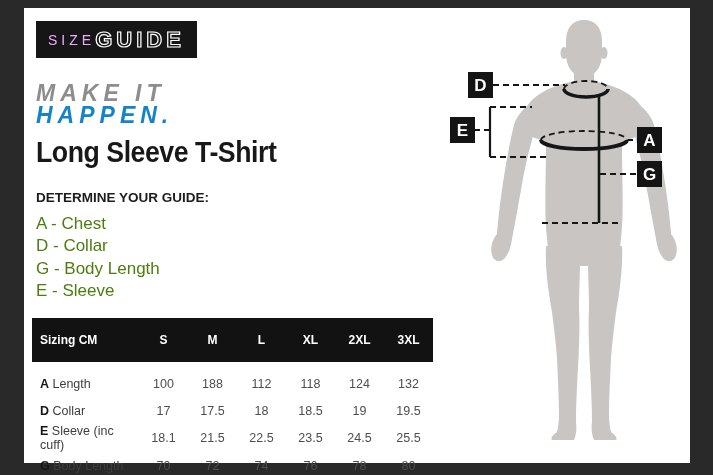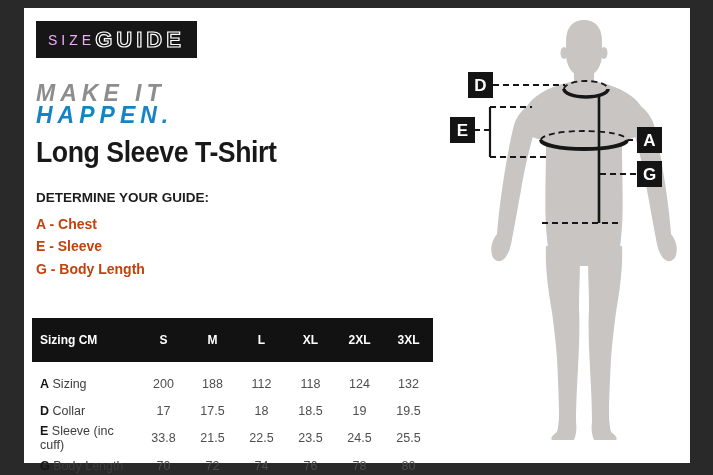--- a/index.html
+++ b/index.html
@@ -42,21 +42,21 @@
   }
   
   .determine{
     position:absolute;left:12px;top:182px;
     font-size:13.5px;font-weight:bold;color:#1c1c1c;
   }
   .measure-list{
     position:absolute;left:12px;top:205px;margin:0;padding:0;list-style:none;
   }
   .measure-list li{
-    font-size:14px;font-weight:bold;color:#c2410c;line-height:22.4px;
+    font-size:17px;font-weight:normal;color:#4d7c0f;line-height:22.4px;
   }
   
   .size-table{
     position:absolute;left:8px;top:310px;width:401px;
     border-collapse:collapse;table-layout:fixed;
   }
   .size-table col.c-label{width:107px;}
   .size-table col.c-val{width:49px;}
   .size-table thead th{
     background:#121212;color:#ffffff;font-size:12px;font-weight:bold;
@@ -84,22 +84,23 @@
   </div>
 
   <div class="tag1">MAKE IT</div>
   <div class="tag2">HAPPEN.</div>
 
   <div class="title">Long Sleeve T-Shirt</div>
 
   <div class="determine">DETERMINE YOUR GUIDE:</div>
   <ul class="measure-list">
     <li>A - Chest</li>
+    <li>D - Collar</li>
+    <li>G - Body Length</li>
     <li>E - Sleeve</li>
-    <li>G - Body Length</li>
   </ul>
 
   <table class="size-table">
     <colgroup>
       <col class="c-label">
         <col class="c-val">
         <col class="c-val">
         <col class="c-val">
         <col class="c-val">
         <col class="c-val">
@@ -111,40 +112,40 @@
         <th>S</th>
         <th>M</th>
         <th>L</th>
         <th>XL</th>
         <th>2XL</th>
         <th>3XL</th>
       </tr>
     </thead>
     <tbody>
       <tr>
-        <td class="lbl"><span class="k">A</span> <span>Sizing</span></td>
-        <td>200</td>
+        <td class="lbl"><span class="k">A</span> <span>Length</span></td>
+        <td>100</td>
         <td>188</td>
         <td>112</td>
         <td>118</td>
         <td>124</td>
         <td>132</td>
       </tr>
       <tr>
         <td class="lbl"><span class="k">D</span> <span>Collar</span></td>
         <td>17</td>
         <td>17.5</td>
         <td>18</td>
         <td>18.5</td>
         <td>19</td>
         <td>19.5</td>
       </tr>
       <tr>
         <td class="lbl"><span class="k">E</span> <span>Sleeve (inc cuff)</span></td>
-        <td>33.8</td>
+        <td>18.1</td>
         <td>21.5</td>
         <td>22.5</td>
         <td>23.5</td>
         <td>24.5</td>
         <td>25.5</td>
       </tr>
       <tr>
         <td class="lbl"><span class="k">G</span> <span>Body Length</span></td>
         <td>70</td>
         <td>72</td>

